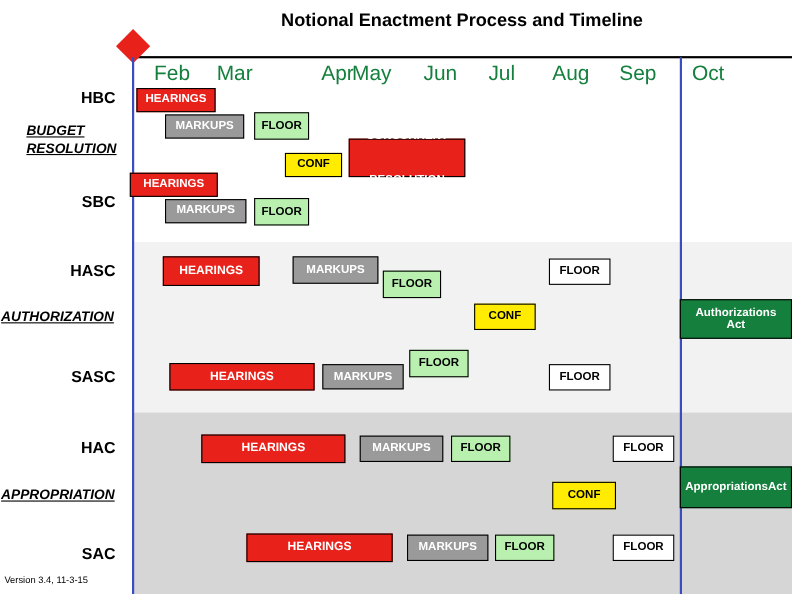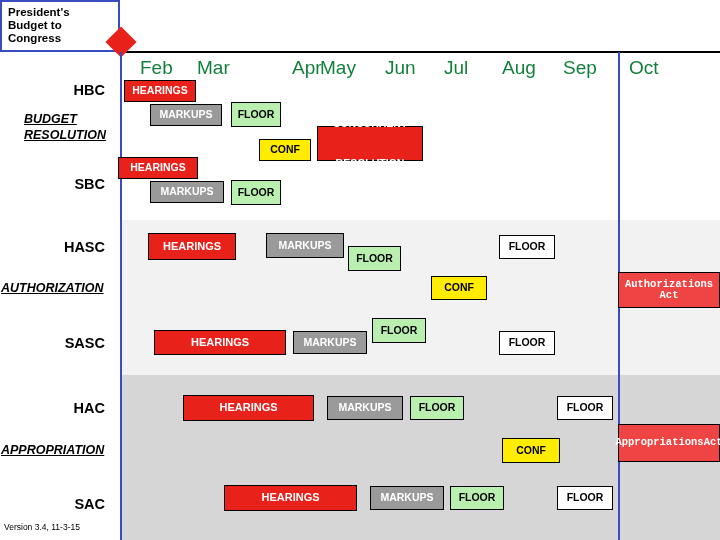--- a/index.html
+++ b/index.html
@@ -53,43 +53,39 @@
   
   .box{
     position:absolute;box-sizing:border-box;border:1px solid #000;
     font-size:10.5px;font-weight:bold;color:#000;
     display:flex;align-items:center;justify-content:center;text-align:center;
     line-height:11.5px;
   }
   .red{background:#e8211b;color:#ffffff;}
   .gray{background:#9a9a9a;color:#ffffff;}
   .green{background:#b9f0b0;color:#000;}
-  .green2{background:#ef4444;color:#ffffff;font-family:Liberation Mono, monospace;}
+  .green2{background:#15803d;color:#ffffff;}
   .yellow{background:#ffec00;color:#000;}
   .white{background:#ffffff;color:#000;}
 
   #version{position:absolute;left:4px;top:522px;font-size:8.5px;color:#000;}
 </style>
 </head>
 <body>
 
 <div id="stage">
 
   <div class="band" id="band-budget"></div>
   <div class="band" id="band-auth"></div>
   <div class="band" id="band-approp"></div>
   <div class="leftwhite" style="top:220px;height:320px;"></div>
 
+  <div id="title">Notional Enactment Process and Timeline</div>
   <div id="titlerule"></div>
 
-  <div id="pres-box">
-    <div>President's</div>
-    <div>Budget to</div>
-    <div>Congress</div>
-  </div>
   <div id="pres-diamond"></div>
 
   <div class="vrule" style="left:120px;top:52px;height:488px;"></div>
   <div class="vrule" style="left:618px;top:52px;height:488px;"></div>
 
   <div class="month" style="left:140px;">Feb</div>
   <div class="month" style="left:197px;">Mar</div>
   <div class="month" style="left:256px;margin-left:36px;">Apr</div>
   <div class="month" style="left:320px;">May</div>
   <div class="month" style="left:385px;">Jun</div>

